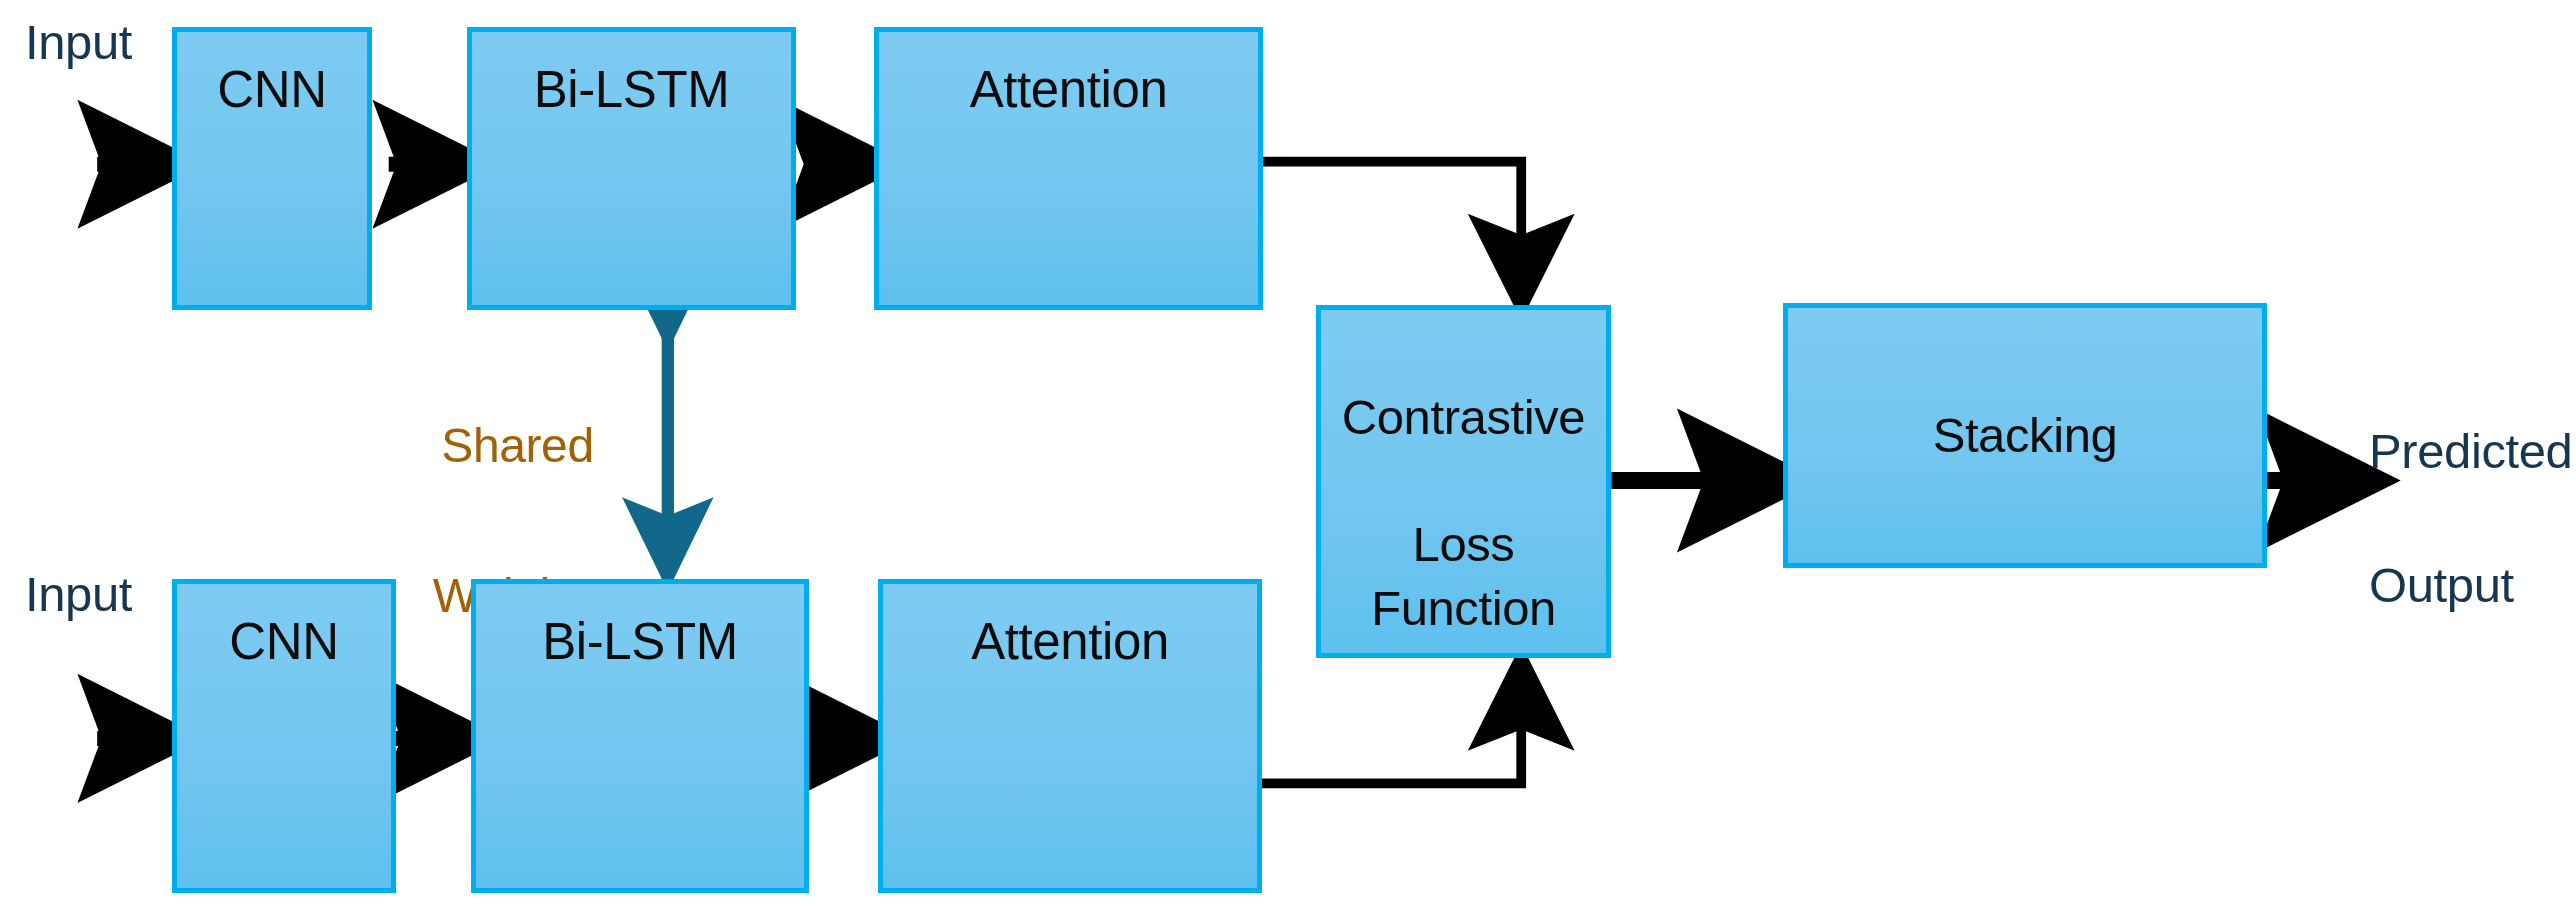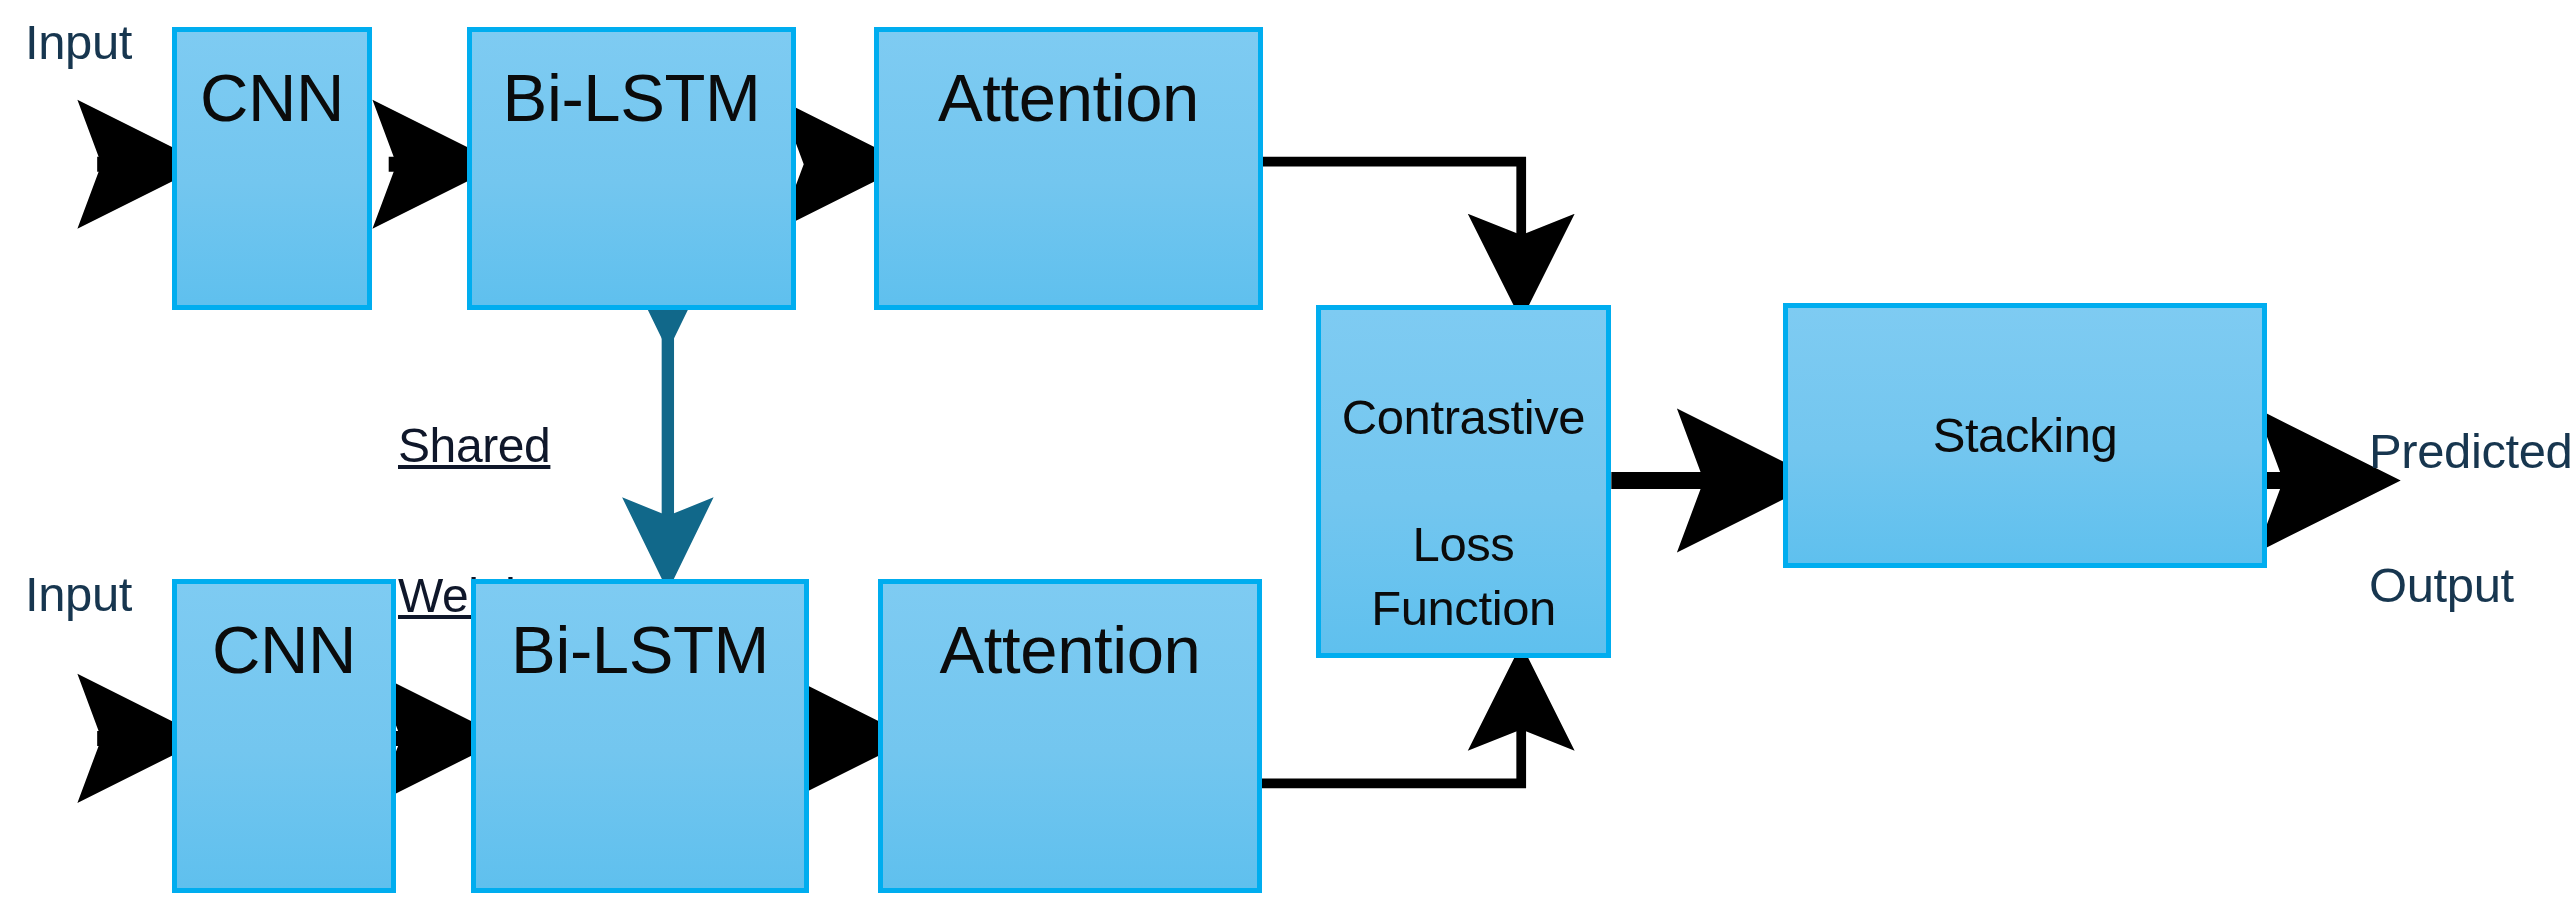--- a/index.html
+++ b/index.html
@@ -10,21 +10,21 @@
   .node{
     position:absolute;
     box-sizing:border-box;
     border:5.3px solid #00ADEF;
     background:linear-gradient(180deg,#7ECBF2 0%,#73C6EF 55%,#5FC0EE 100%);
     display:flex;
     justify-content:center;
   }
   .node .label{
     color:#0b0b0b;
-    font-size:67px;
+    font-size:51px;
     line-height:1.08;
     text-align:center;
     white-space:pre-line;
     font-weight:400;
     letter-spacing:-0.4px;
   }
   
   .node.one .label{margin-top:30px;}
   
   .node.two{align-items:center;}
@@ -35,27 +35,26 @@
     color:#17364F;
     font-size:49px;
     line-height:1.25;
     white-space:pre-line;
     text-align:left;
     font-weight:400;
     letter-spacing:-0.4px;
   }
   .shared-label{
     position:absolute;
-    color:#0f172a;
+    color:#a16207;
     font-size:48px;
     line-height:1.30;
     white-space:pre-line;
-    text-align:left;
+    text-align:center;
     letter-spacing:-0.4px;
-    text-decoration:underline;
   }
   svg.arrows{position:absolute;left:0;top:0;width:2576px;height:923px;overflow:visible;}
 </style>
 </head>
 <body>
 
 <div id="stage">
 
   <svg class="arrows" viewBox="0 0 2916 1045" preserveAspectRatio="none">
     <defs>

